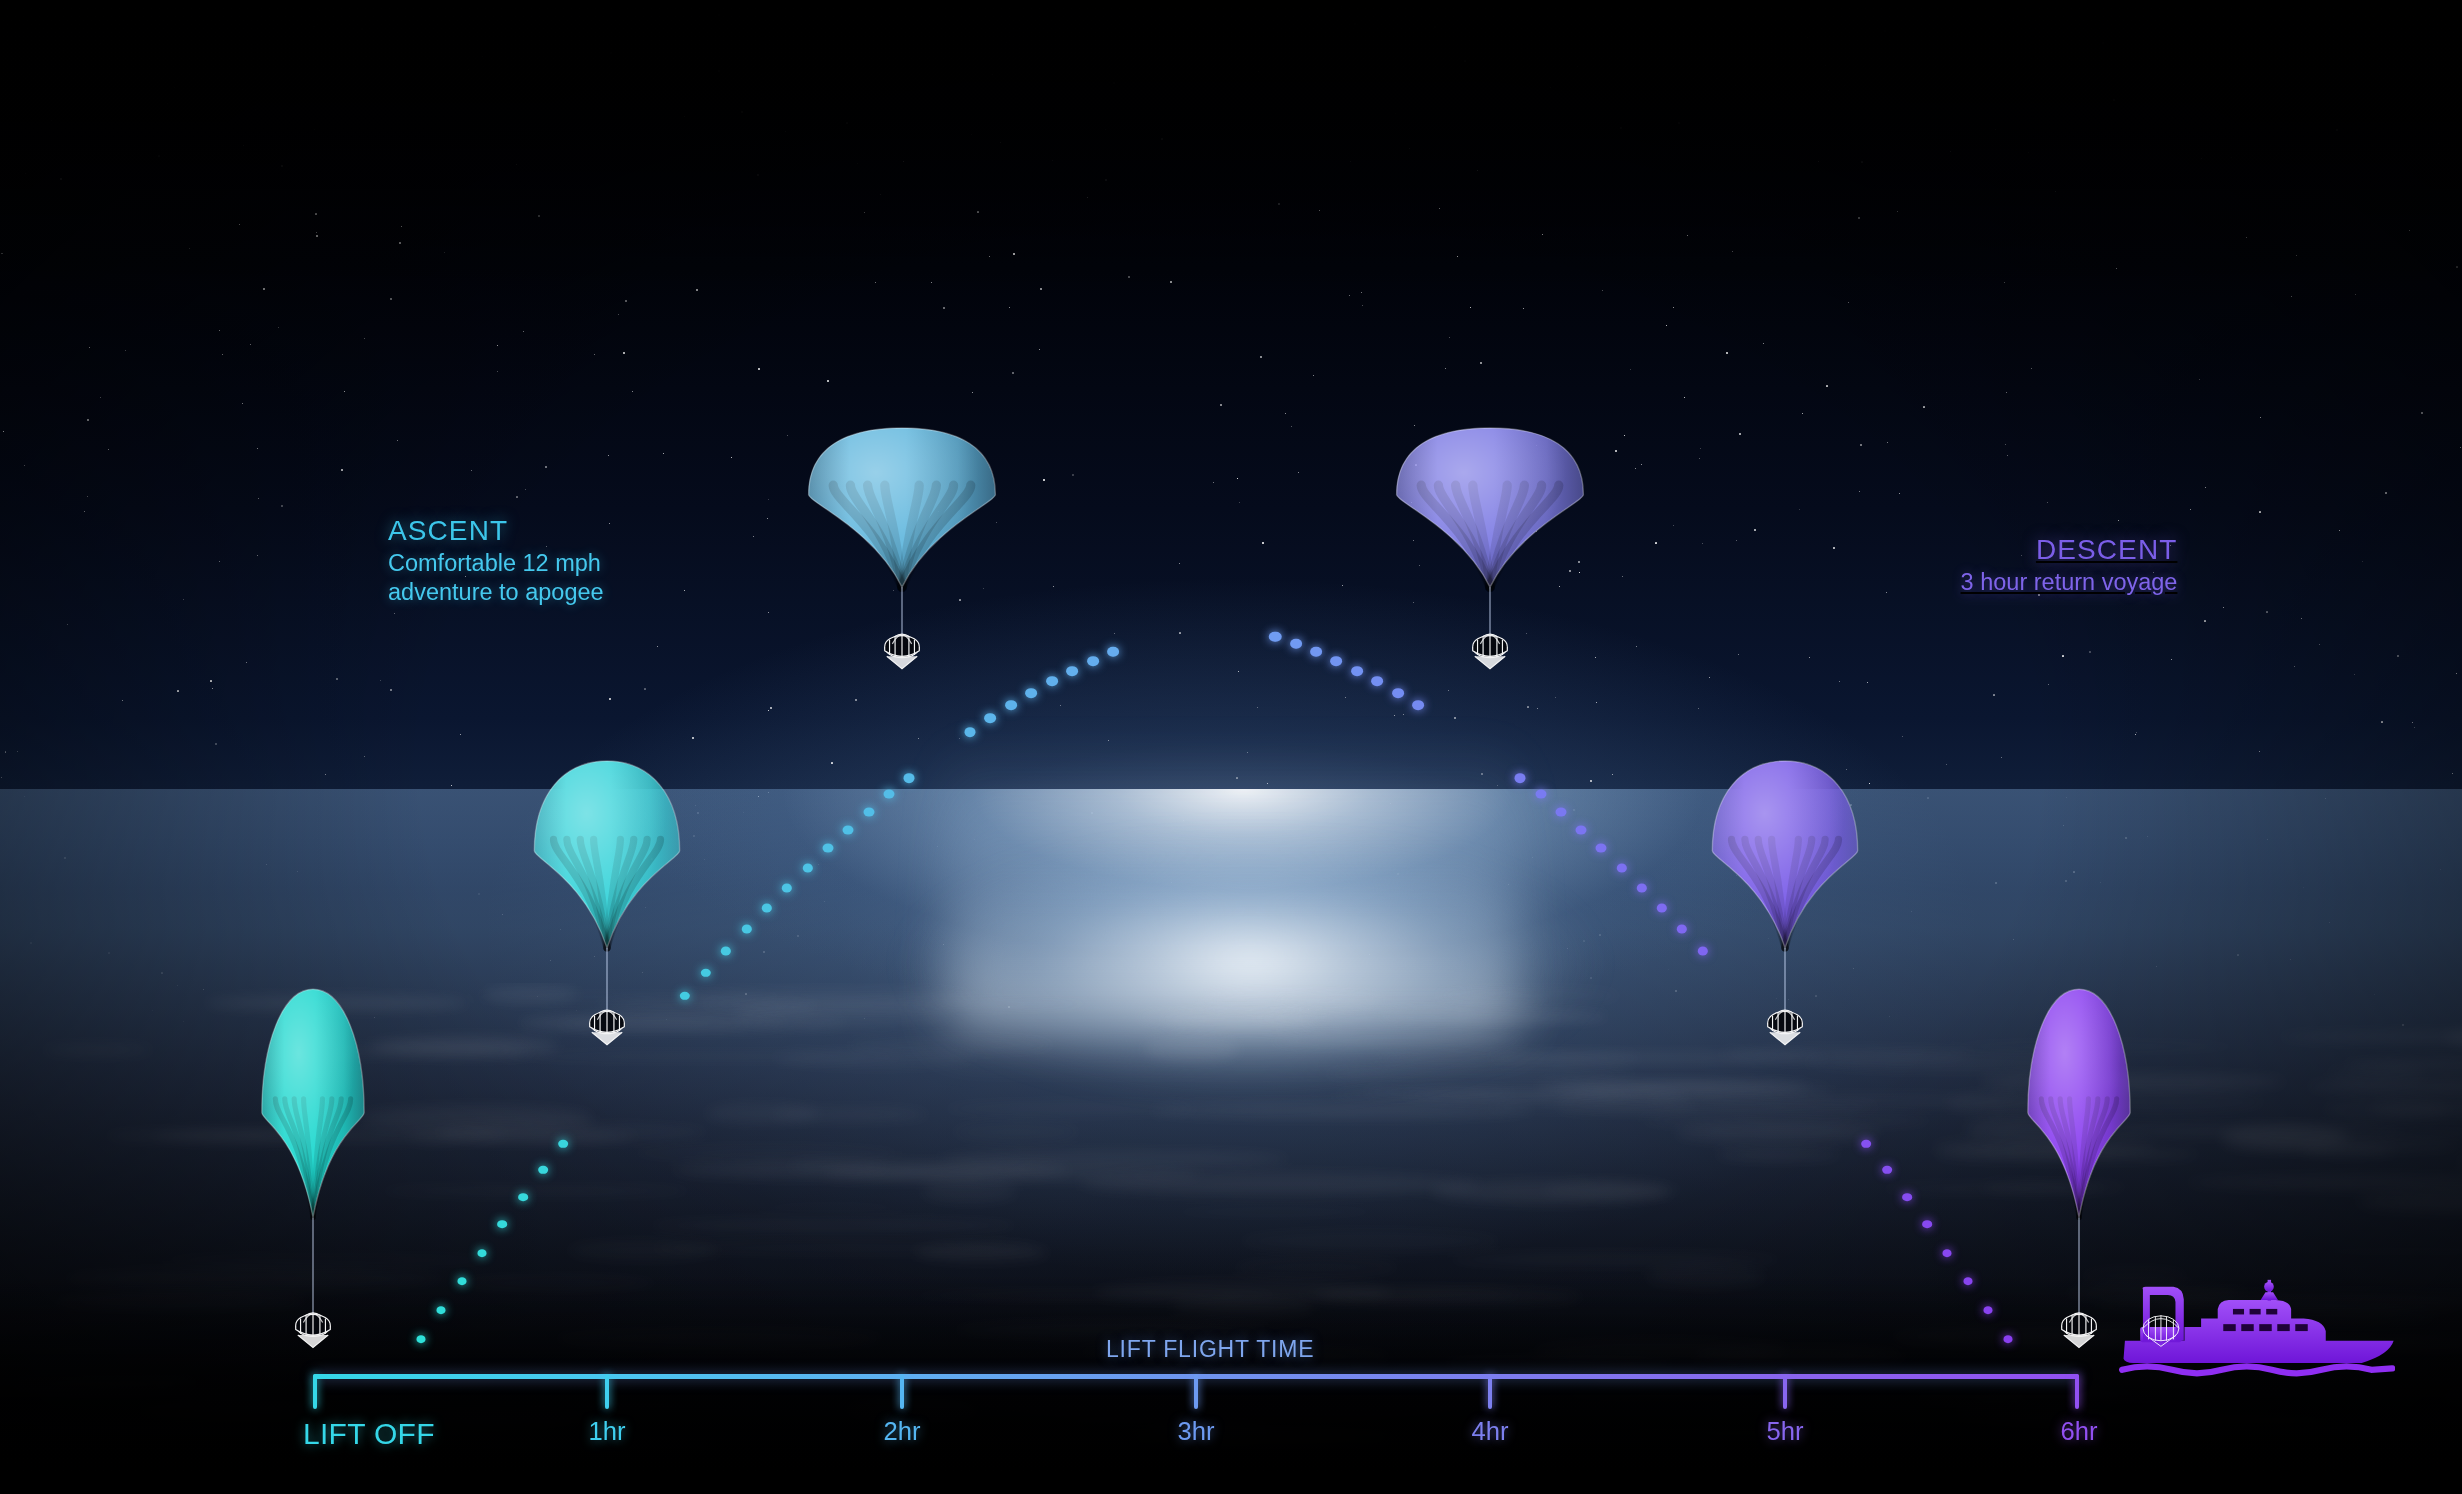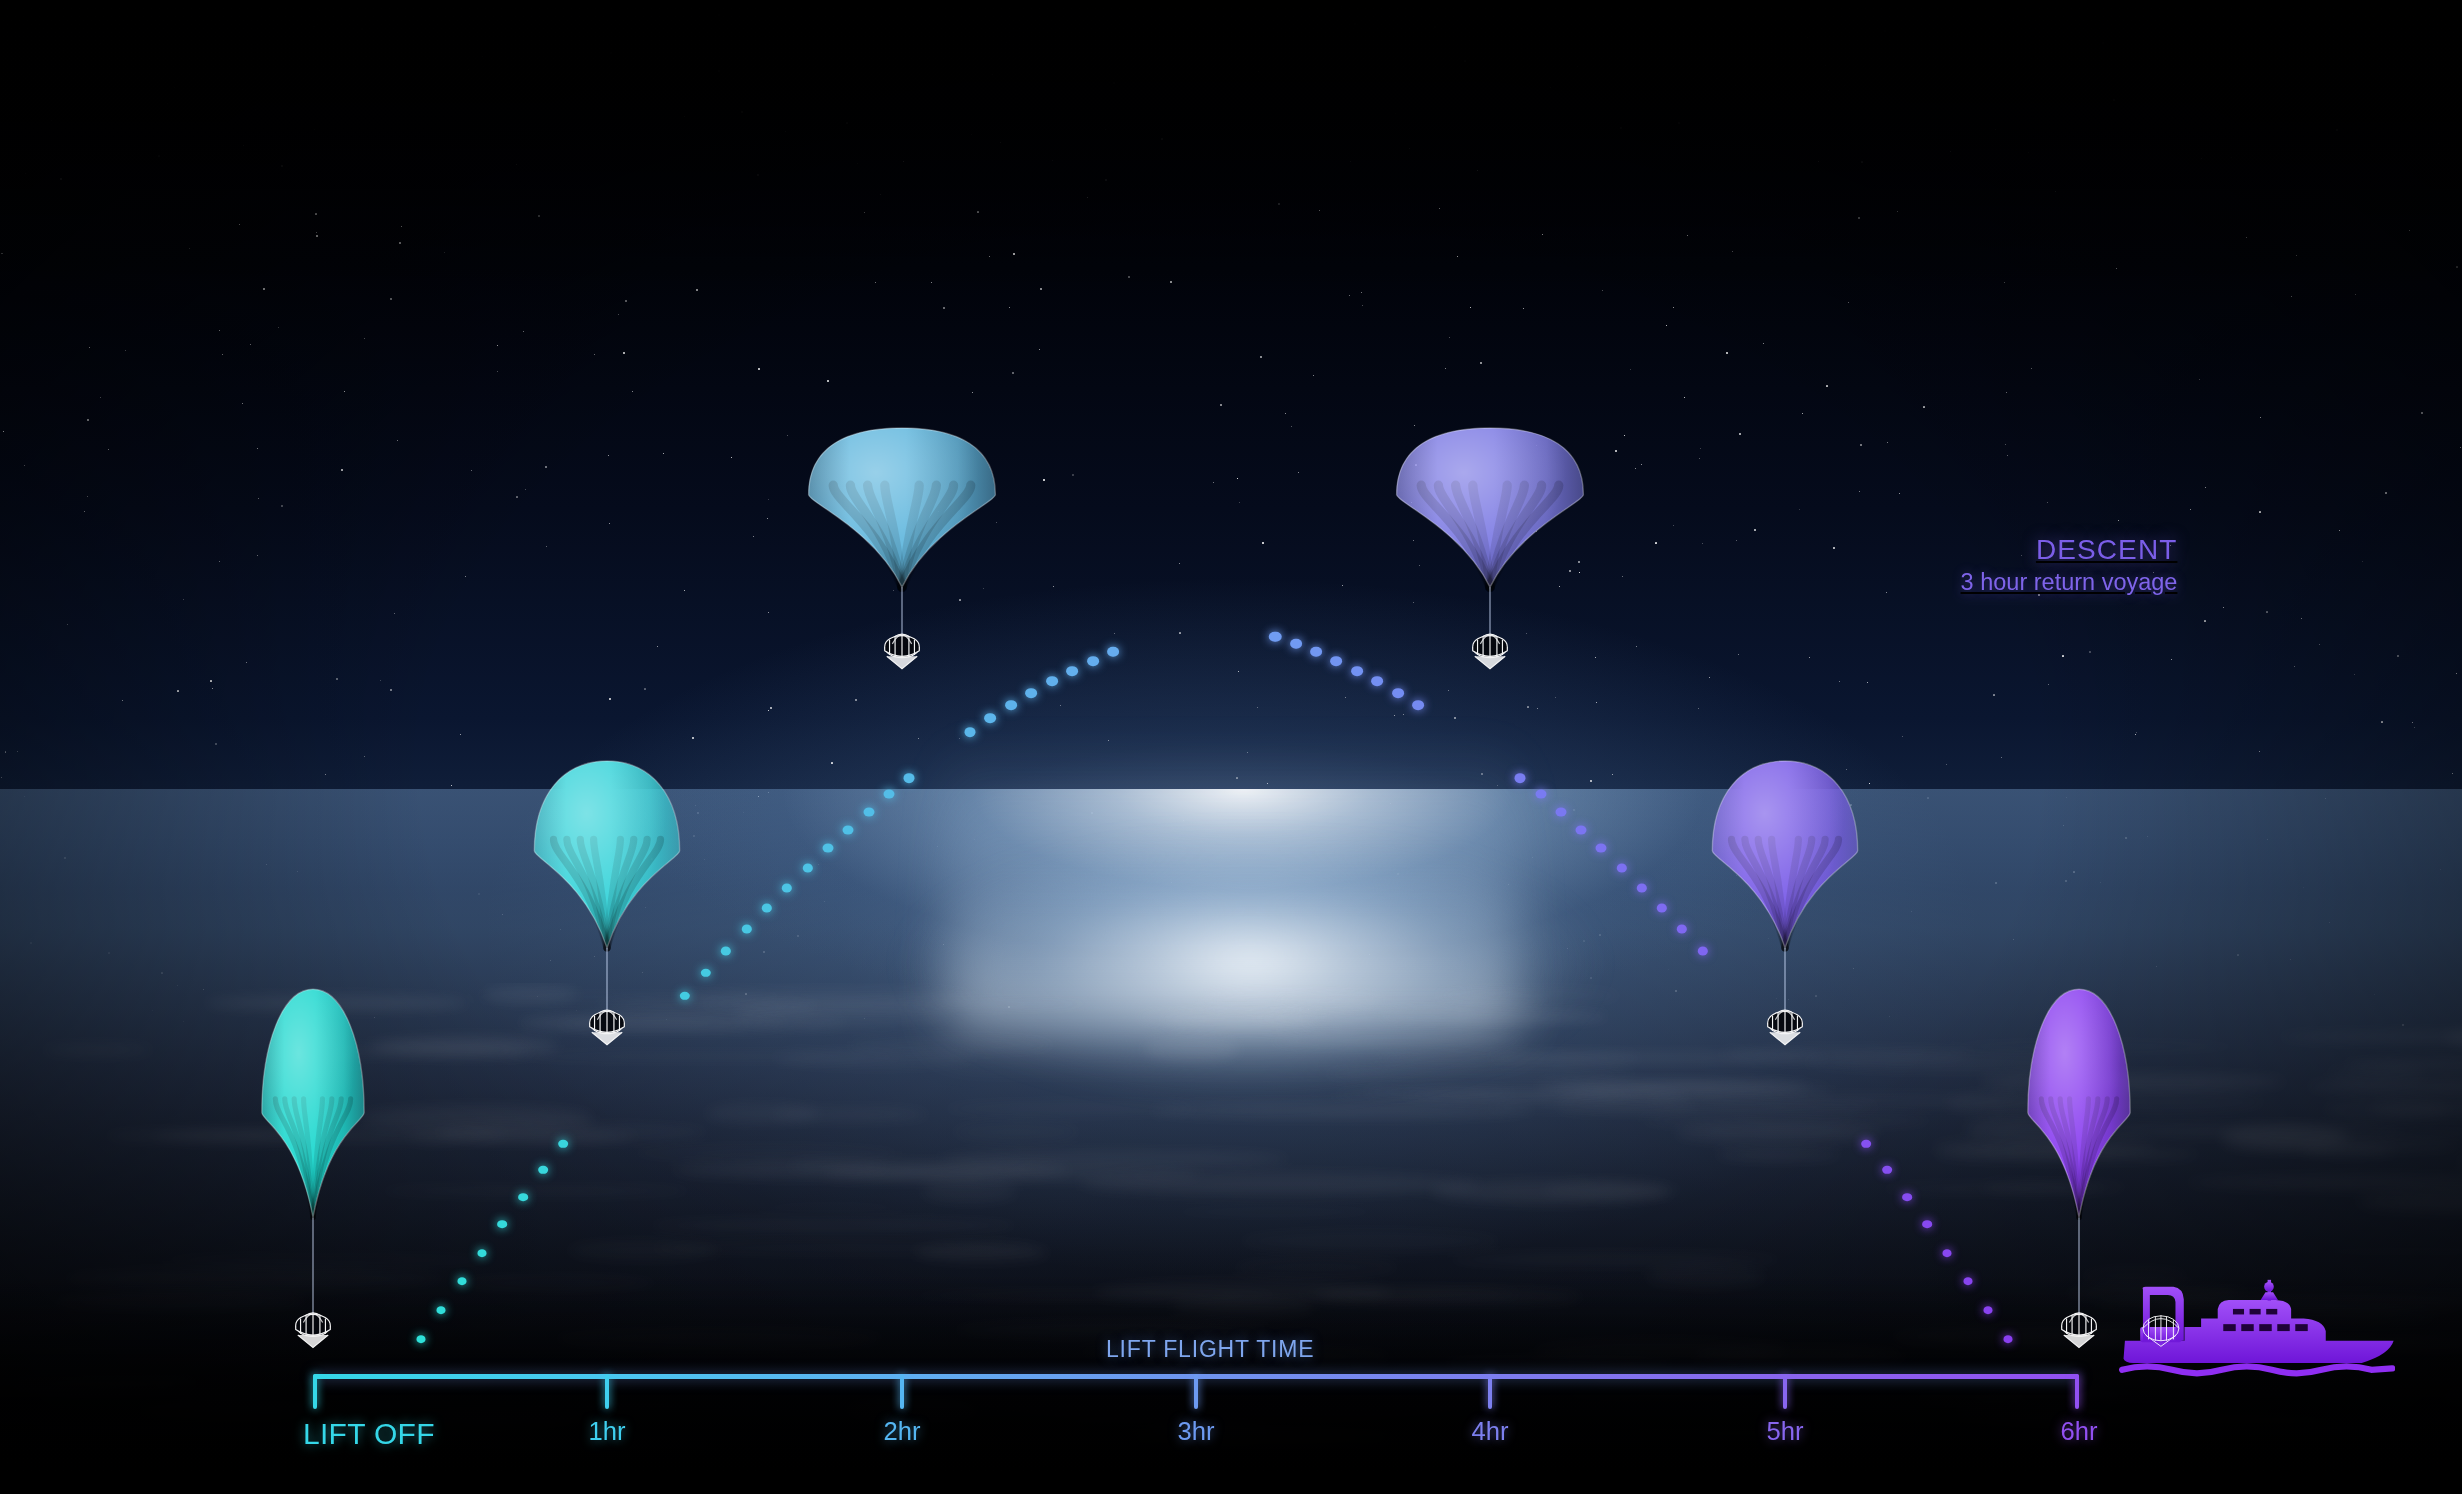--- a/index.html
+++ b/index.html
@@ -982,20 +982,25 @@
           <ellipse cx="0" cy="16" rx="25" ry="16" fill="#05070d"></ellipse>
           <path d="M-25 16 L-25 22 Q0 38 25 22 L25 16" fill="#05070d"></path>
           <path d="M-18 6 L-18 28 M-10 2 L-10 31 M0 0 L0 32 M10 2 L10 31 M18 6 L18 28"></path>
           <path d="M-22 30 L0 48 L22 30" fill="#ffffff" fill-opacity=".88"></path>
           <path d="M-14 12 Q0 -14 14 12" stroke-opacity=".8"></path>
         </g>
       </svg>
     </div>
     </div>
 
+  <div class="lbl" style="left:388px;top:514px;text-align:left;">
+    <div class="hd" style="color:#3cc6ea;text-shadow:0 0 14px rgba(60,198,234,.55)">ASCENT</div>
+    <div class="sub" style="color:#45c9ee;text-shadow:0 0 11px rgba(60,198,234,.45)">Comfortable 12 mph</div>
+    <div class="sub" style="color:#45c9ee;text-shadow:0 0 11px rgba(60,198,234,.45)">adventure to apogee</div>
+  </div>
 
 
   <div class="lbl" style="left:2069px;top:533px;transform:translateX(-50%);text-align:right;text-decoration:underline;">
     <div class="hd" style="color:#7b5ee8;text-shadow:0 0 15px rgba(123,94,232,.55)">DESCENT</div>
     <div class="sub" style="color:#7f64ea;text-shadow:0 0 11px rgba(123,94,232,.45)">3 hour return voyage</div>
   </div>
 
 
   <div id="timeline">
     <div class="tl-title">LIFT FLIGHT TIME</div>

